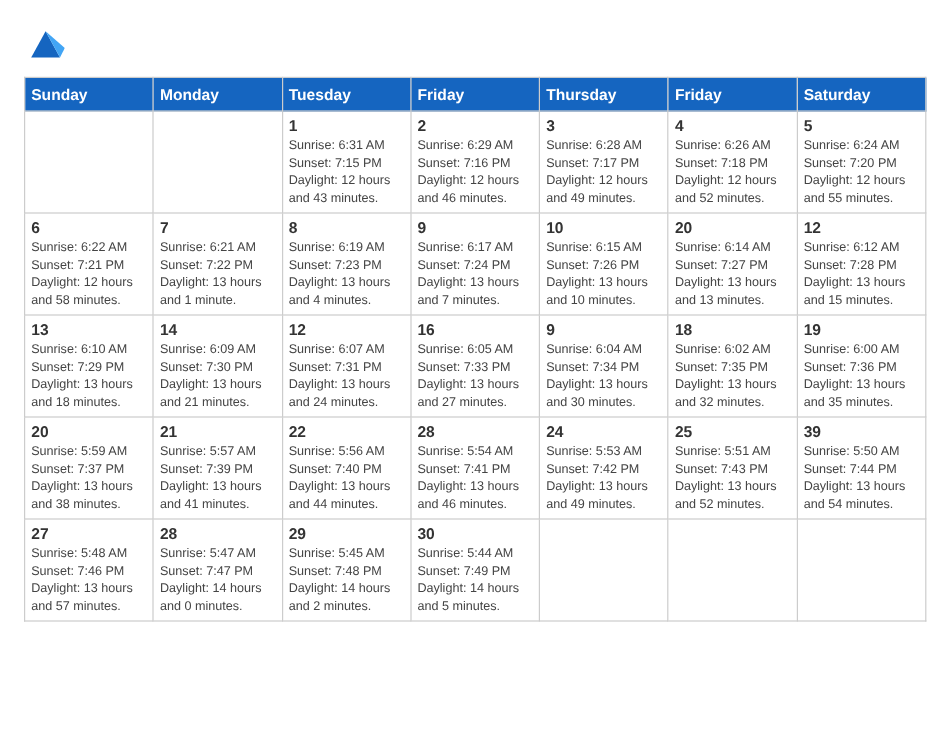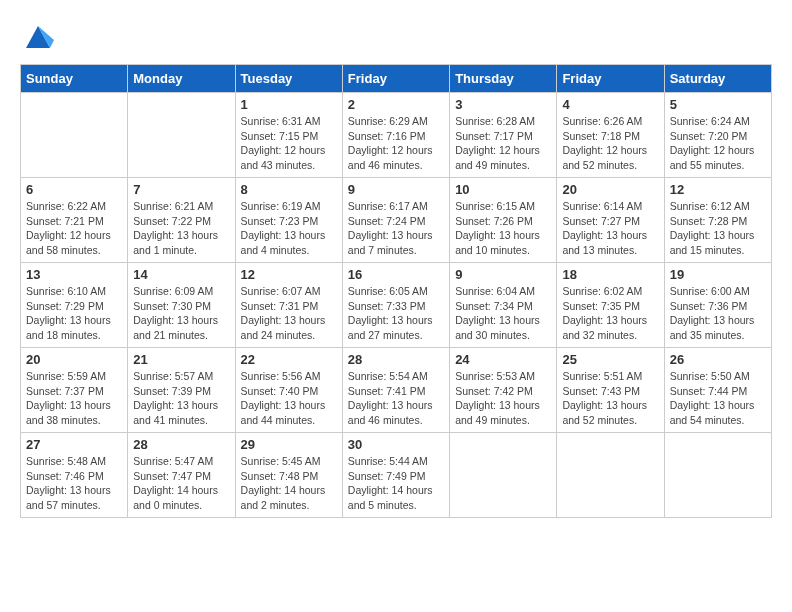--- a/index.html
+++ b/index.html
@@ -224,21 +224,21 @@
           </td>
           <td>
             <span class="day-number">24</span>
             <div class="day-info">Sunrise: 5:53 AM<br>Sunset: 7:42 PM<br>Daylight: 13 hours and 49 minutes.</div>
           </td>
           <td>
             <span class="day-number">25</span>
             <div class="day-info">Sunrise: 5:51 AM<br>Sunset: 7:43 PM<br>Daylight: 13 hours and 52 minutes.</div>
           </td>
           <td>
-            <span class="day-number">26</span>
+            <span class="day-number">39</span>
             <div class="day-info">Sunrise: 5:50 AM<br>Sunset: 7:44 PM<br>Daylight: 13 hours and 54 minutes.</div>
           </td>
         </tr>
         <tr>
           <td>
             <span class="day-number">27</span>
             <div class="day-info">Sunrise: 5:48 AM<br>Sunset: 7:46 PM<br>Daylight: 13 hours and 57 minutes.</div>
           </td>
           <td>
             <span class="day-number">28</span>

